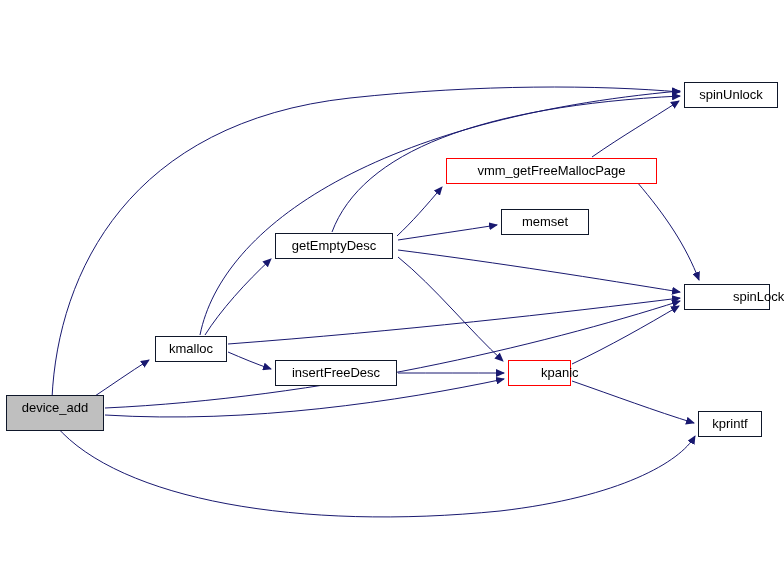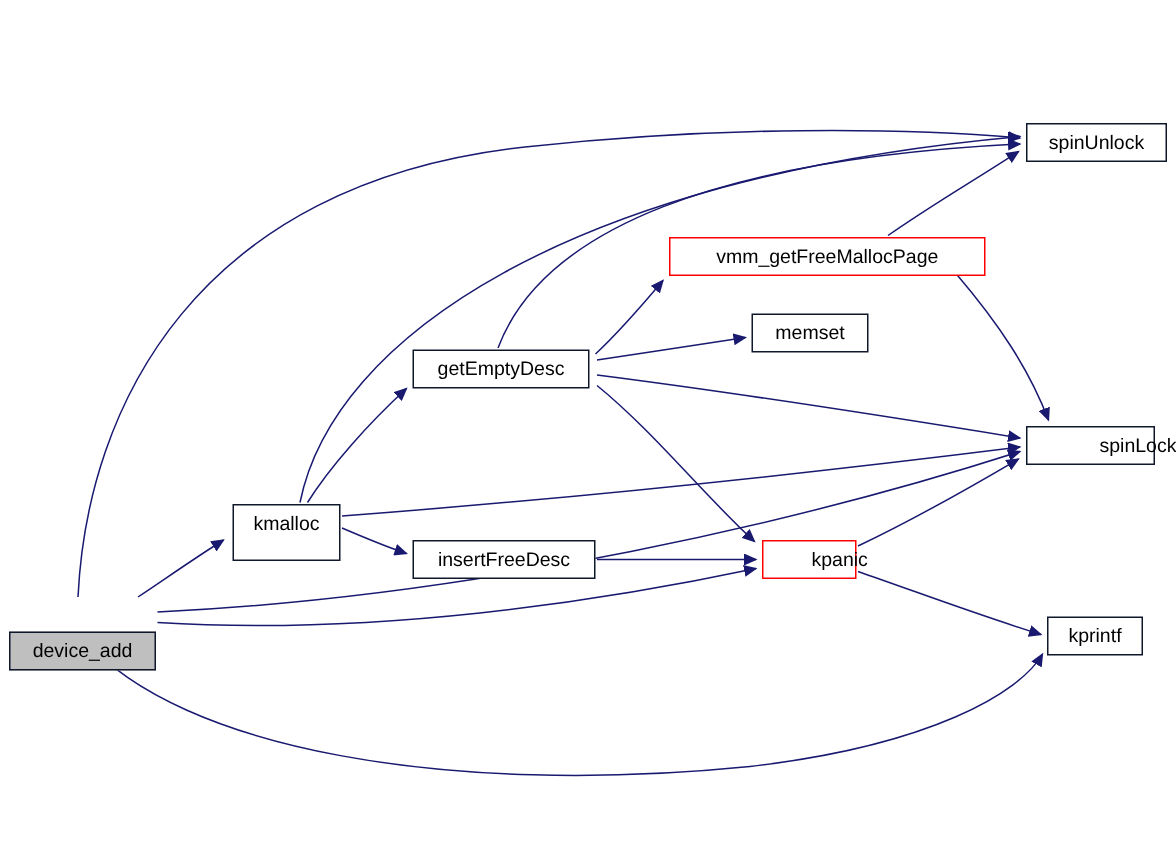--- a/index.html
+++ b/index.html
@@ -90,31 +90,31 @@
 
     <path class="edge" d="M 592,157 C 622,136 650,120 679,101" marker-end="url(#arrow)"></path>
 
     <path class="edge" d="M 637,182 C 666,216 686,246 699,280" marker-end="url(#arrow)"></path>
 
     <path class="edge" d="M 572,364 C 610,346 645,326 679,306" marker-end="url(#arrow)"></path>
 
     <path class="edge" d="M 572,381 C 615,396 655,411 694,423" marker-end="url(#arrow)"></path>
   </svg>
 
-  <div class="node current" style="left:6px;   top:421px; width:98px;  height:26px;">device_add</div>
+  <div class="node current" style="left:6px;   top:395px; width:98px;  height:36px;">device_add</div>
 
-  <div class="node" style="left:155px; top:336px; width:72px;  height:38px;">kmalloc</div>
+  <div class="node" style="left:155px; top:336px; width:72px;  height:26px;">kmalloc</div>
 
   <div class="node" style="left:275px; top:360px; width:122px; height:26px;">insertFreeDesc</div>
 
   <div class="node" style="left:275px; top:233px; width:118px; height:26px;">getEmptyDesc</div>
 
   <div class="node truncated" style="left:446px; top:158px; width:211px; height:26px;">vmm_getFreeMallocPage</div>
 
-  <div class="node" style="left:501px; top:209px; width:78px;  height:26px;">memset</div>
+  <div class="node" style="left:501px; top:209px; width:88px;  height:26px;">memset</div>
 
   <div class="node" style="left:684px; top:82px;  width:94px;  height:26px;">spinUnlock</div>
 
   <div class="node" style="left:684px; top:284px; width:86px;  height:26px;padding-left:48px;">spinLock</div>
 
   <div class="node truncated" style="left:508px; top:360px; width:63px;  height:26px;padding-left:32px;">kpanic</div>
 
   <div class="node" style="left:698px; top:411px; width:64px;  height:26px;">kprintf</div>
 
 </div>

